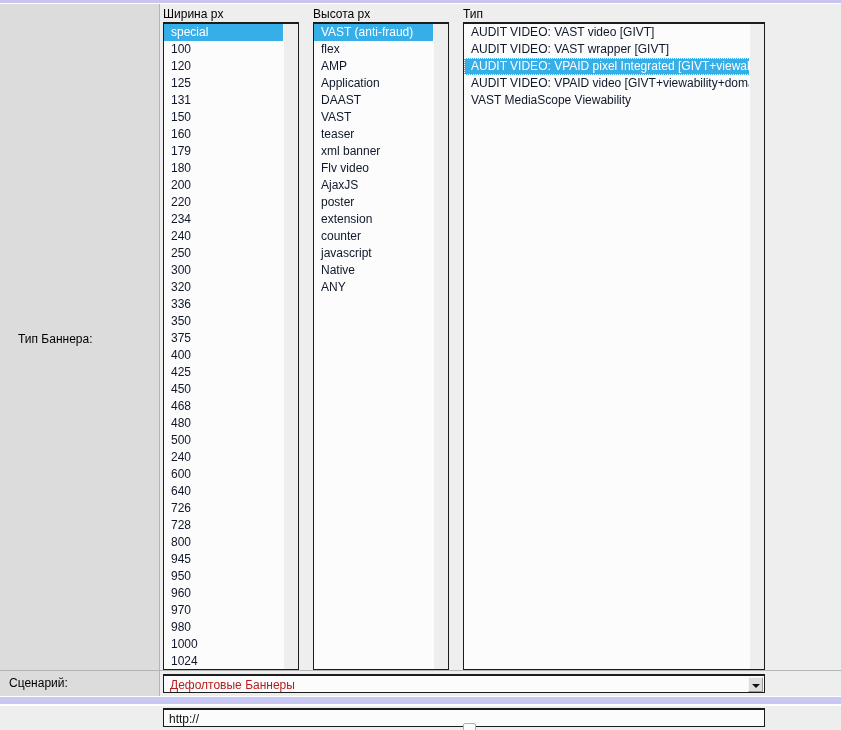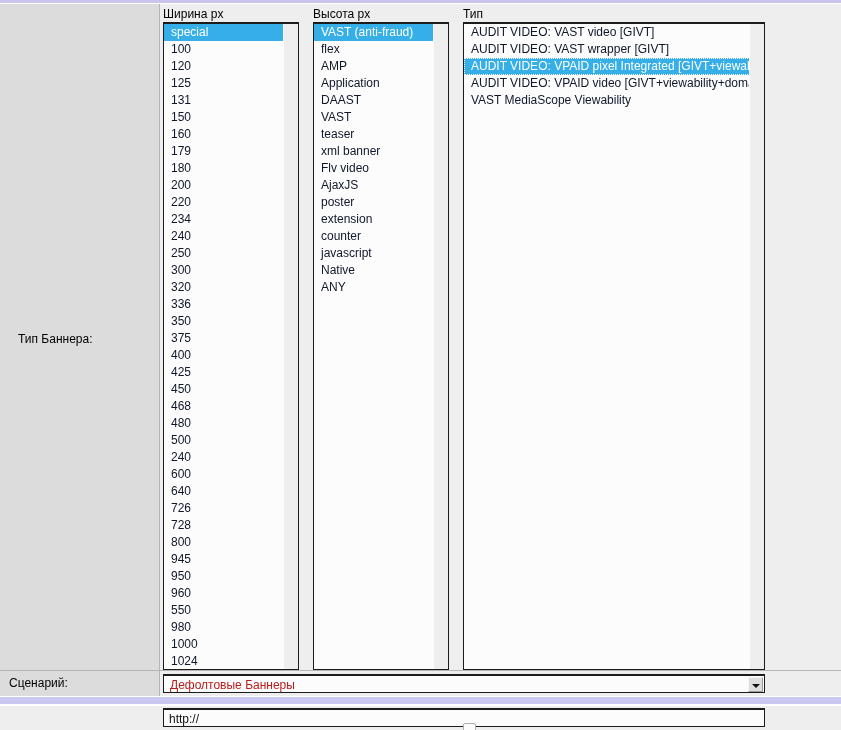--- a/index.html
+++ b/index.html
@@ -286,21 +286,21 @@
         <div class="opt">500</div>
         <div class="opt">240</div>
         <div class="opt">600</div>
         <div class="opt">640</div>
         <div class="opt">726</div>
         <div class="opt">728</div>
         <div class="opt">800</div>
         <div class="opt">945</div>
         <div class="opt">950</div>
         <div class="opt">960</div>
-        <div class="opt">550</div>
+        <div class="opt">970</div>
         <div class="opt">980</div>
         <div class="opt">1000</div>
         <div class="opt">1024</div>
         <div class="scroll-gutter"></div>
     </div>
   </div>
 
   <div class="col" id="col-height">
     <div class="col-head">Высота px</div>
     <div class="listbox" id="list-height">

